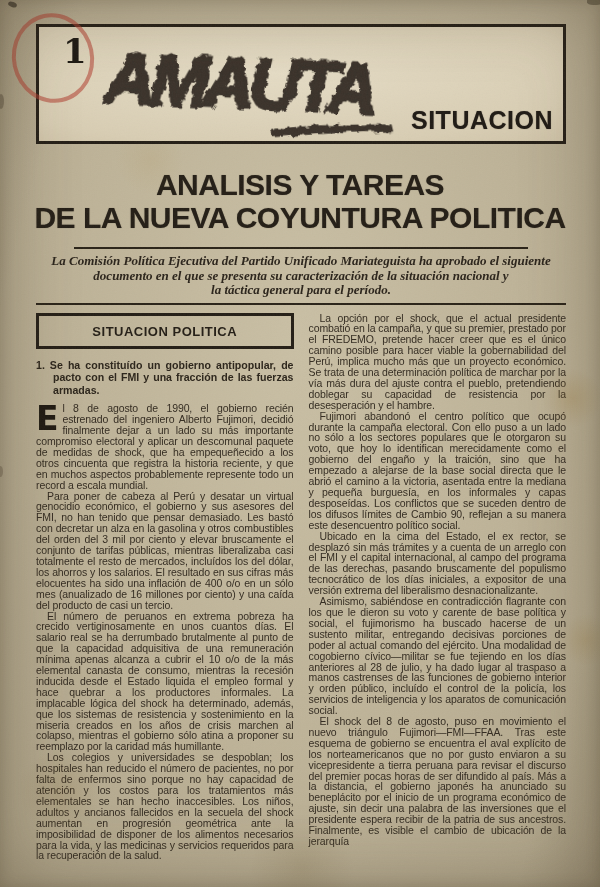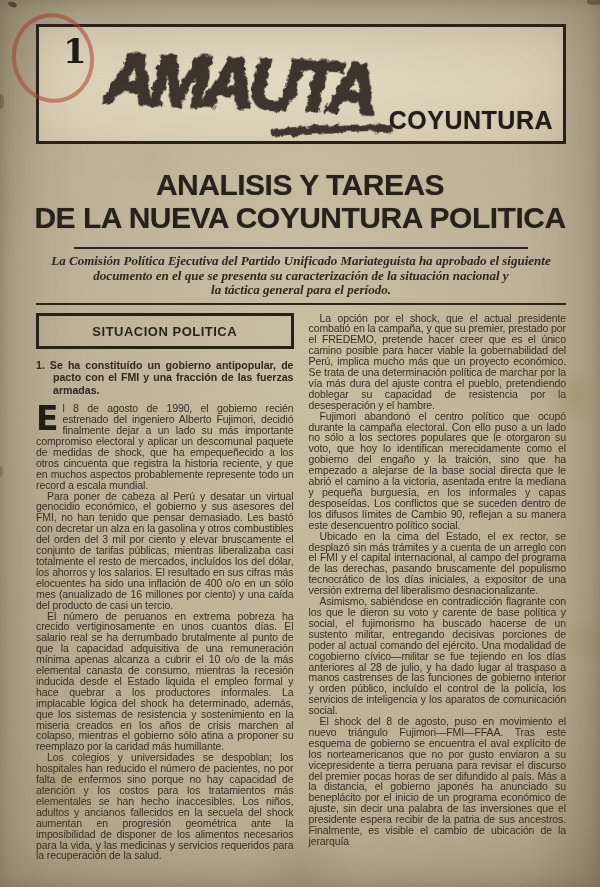--- a/index.html
+++ b/index.html
@@ -120,21 +120,21 @@
           <feTurbulence type="fractalNoise" baseFrequency="0.11" numOctaves="3" seed="7" result="n"></feTurbulence>
           <feDisplacementMap in="SourceGraphic" in2="n" scale="7"></feDisplacementMap>
         </filter>
       </defs>
       <g filter="url(#brush)">
         <text x="2" y="76" font-family="Liberation Sans, sans-serif" font-size="70" font-weight="bold" font-style="italic" letter-spacing="-5" fill="#3a332a" stroke="#3a332a" stroke-width="3">AMAUTA</text>
         <path d="M168 96 Q 225 88 290 86 L 292 93 Q 228 97 172 104 Z" fill="#3a332a"></path>
       </g>
     </svg>
 
-    <div class="documentos">COYUNTURA</div>
+    <div class="documentos">SITUACION</div>
   </header>
 
   <h1 class="title">
     <span>ANALISIS Y TAREAS</span>
     <span>DE LA NUEVA COYUNTURA POLITICA</span>
   </h1>
 
   <div class="lede-wrap">
     <div class="rule rule-top"></div>
     <div class="lede-text">

